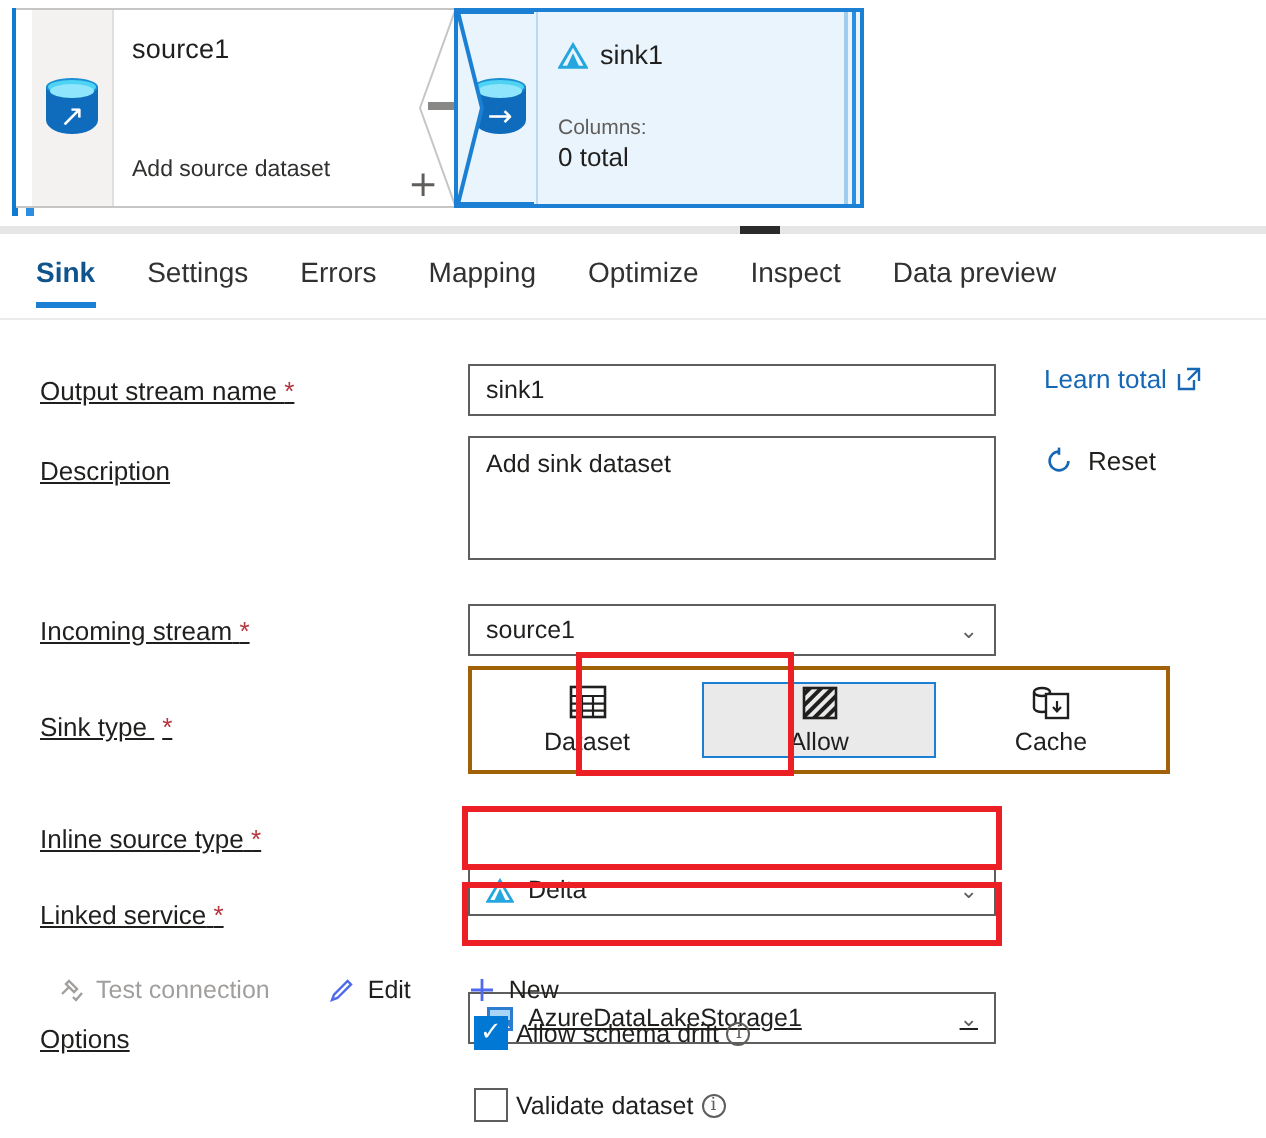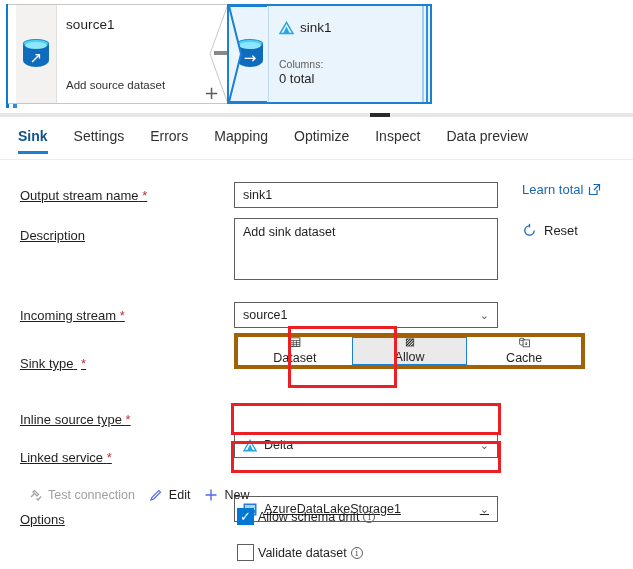--- a/index.html
+++ b/index.html
@@ -156,31 +156,31 @@
     position:absolute; left:522px; top:20px; font-size:13px; color:#1667b5;
     display:flex; align-items:center; gap:5px; cursor:pointer; white-space:nowrap;
   }
   .reset {
     position:absolute; left:522px; top:61px; font-size:13px; color:#201f1e;
     display:flex; align-items:flex-end; gap:7px; cursor:pointer; white-space:nowrap;
   }
 
   
   .segset {
-    position:absolute; left:234px; top:0; width:351px; height:36px;
-    border:4px solid #a16207; background:#fff; display:flex;
+    position:absolute; left:234px; top:0; width:351px; height:54px;
+    border:2px solid #a16207; background:#fff; display:flex;align-items:center;
   }
   .seg {
     flex:1; display:flex; flex-direction:column; align-items:center; justify-content:center;
     gap:3px; font-size:12.5px; color:#201f1e; cursor:pointer; background:#fff;
   }
   .seg.selected { background:#eaeaea; border:1px solid #1b7fd4; }
 
   
-  .actionrow { position:absolute; left:28px; top:326px; display:flex; align-items:center; gap:14px; }
+  .actionrow { position:absolute; left:28px; top:326px; display:flex; align-items:center; gap:29px; }
   .act { display:flex; align-items:center; gap:6px; font-size:12.5px; cursor:pointer; }
   .act.disabled { color:#a19f9d; cursor:default; }
   .act.enabled { color:#201f1e; }
 
   
   .cbrow { position:absolute; left:237px; display:flex; align-items:center; gap:4px; }
   .cbox {
     width:17px; height:17px; border:1.5px solid #605e5c; background:#fff;
     display:flex; align-items:center; justify-content:center; cursor:pointer; flex:none;
   }

